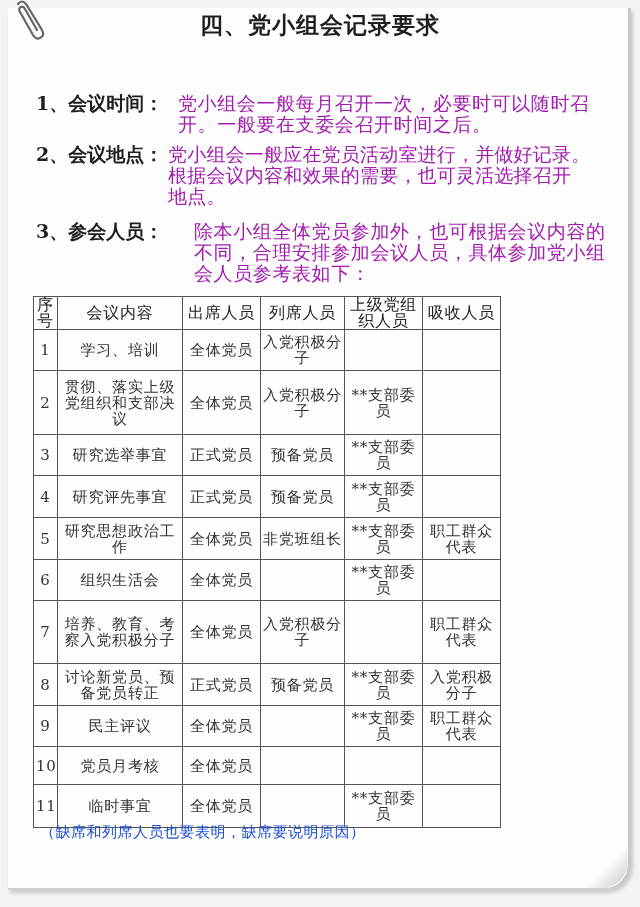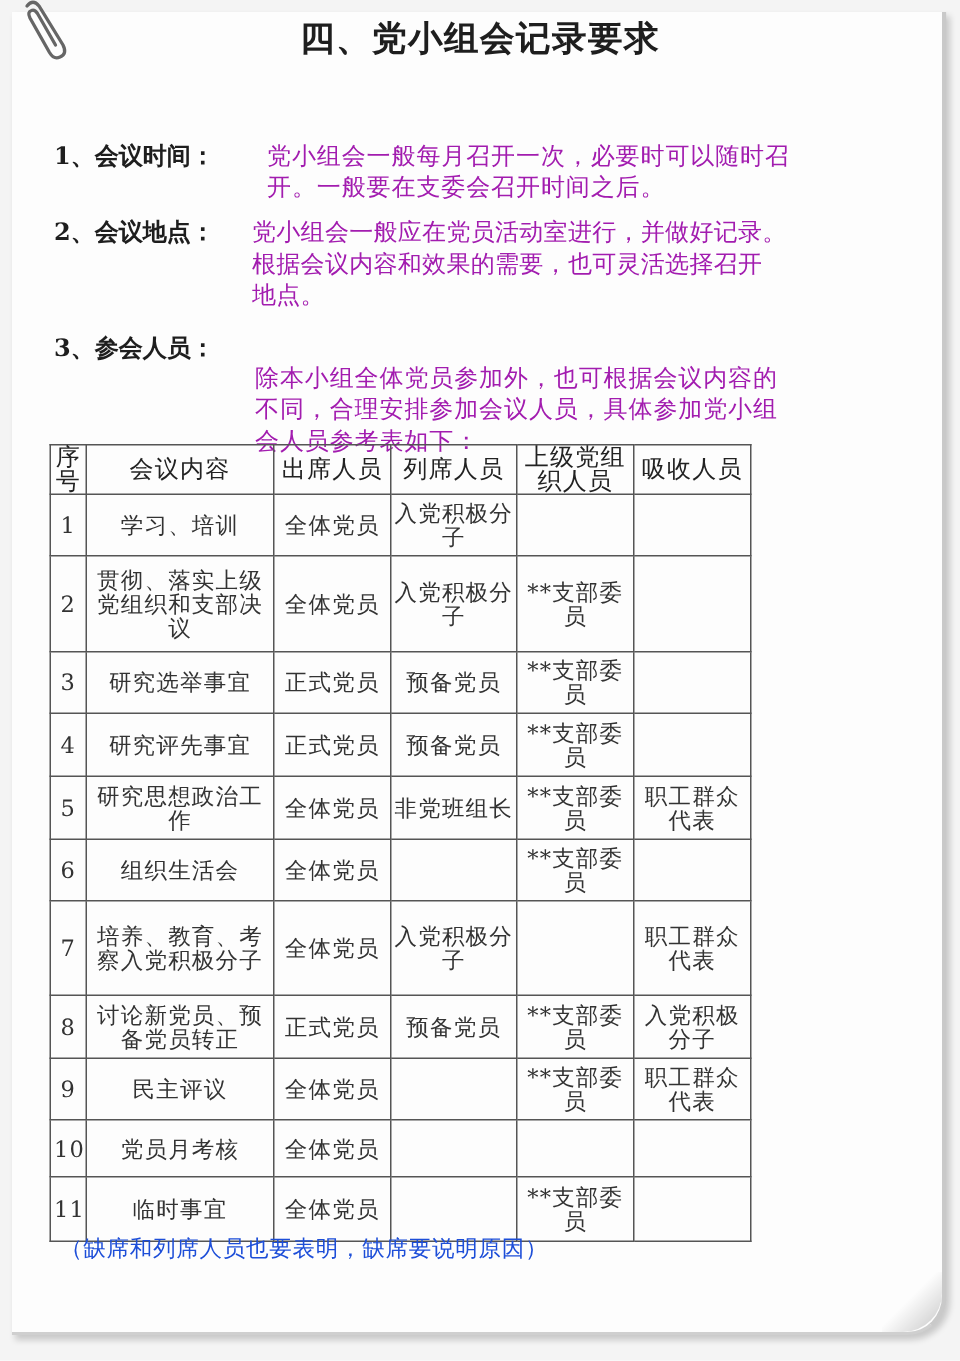--- a/index.html
+++ b/index.html
@@ -20,21 +20,21 @@
   .curl {
     position: absolute; right: 0; bottom: 0; width: 40px; height: 40px;
     border-bottom-right-radius: 26px;
     background: linear-gradient(135deg, rgba(255,255,255,0) 45%, rgba(0,0,0,0.22) 100%);
   }
   .clip { position: absolute; left: 10px; top: 0; width: 36px; height: 50px; }
   .title {
     position: absolute; left: 0; width: 640px; top: 10px; text-align: center;
     font-size: 23px; font-weight: bold; color: #1e1e1e; letter-spacing: 1px;
   }
-  .sec { position: absolute; font-size: 16px; line-height: 21px; }
+  .sec { position: absolute; font-size: 19px; line-height: 21px; }
   .sec .lbl { font-weight: bold; color: #1e1e1e; position: absolute; left: 0; top: 0; white-space: nowrap; }
   .sec .txt { position: absolute; top: 0; white-space: pre-line; color: #a21caf; letter-spacing: 0.6px; }
   table.ref {
     position: absolute; left: 33px; top: 296px; width: 467px;
     border-collapse: collapse; table-layout: fixed;
     font-size: 15px; color: #333;
   }
   table.ref td, table.ref th {
     border: 1px solid #555; text-align: center; vertical-align: middle;
     padding: 0 2px; line-height: 16px; font-weight: normal; letter-spacing: 0.8px;
@@ -65,21 +65,21 @@
 
 <div class="sec" style="left:36px; top:144px; width:580px; height:66px;">
   <span class="lbl">2、会议地点：</span>
   <span class="txt" style="left:132px; letter-spacing:0.2px;">党小组会一般应在党员活动室进行，并做好记录。
 根据会议内容和效果的需要，也可灵活选择召开
 地点。</span>
 </div>
 
 <div class="sec" style="left:36px; top:221px; width:580px; height:66px;">
   <span class="lbl">3、参会人员：</span>
-  <span class="txt" style="left:134px;margin-top:20px;">除本小组全体党员参加外，也可根据会议内容的
+  <span class="txt" style="left:158px;">除本小组全体党员参加外，也可根据会议内容的
 不同，合理安排参加会议人员，具体参加党小组
 会人员参考表如下：</span>
 </div>
 
 <table class="ref">
   <colgroup>
     <col style="width:24px">
       <col style="width:125px">
       <col style="width:78px">
     <col style="width:84px">

